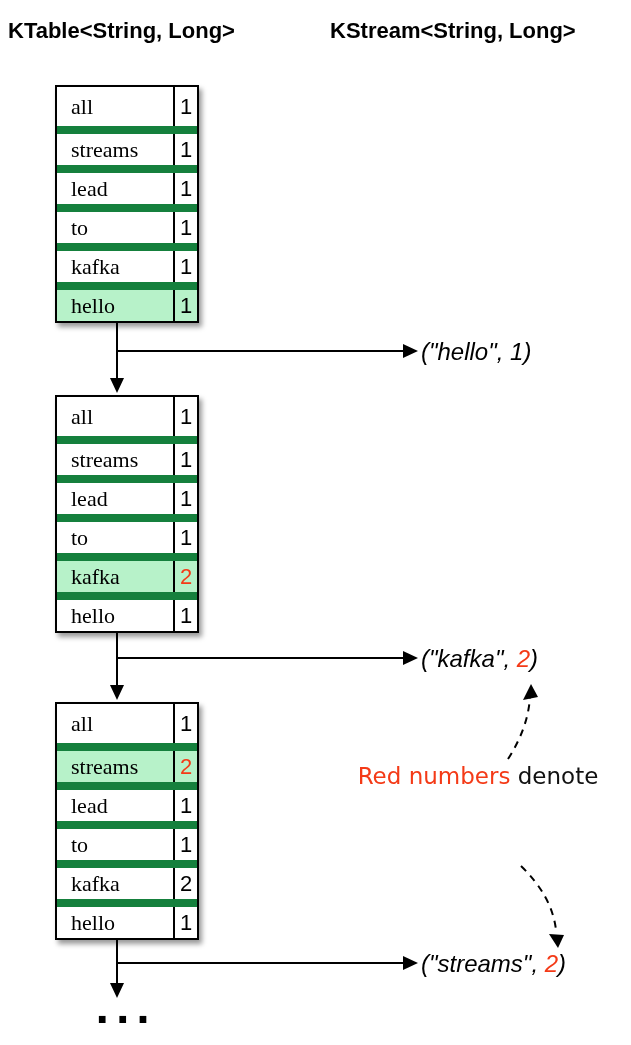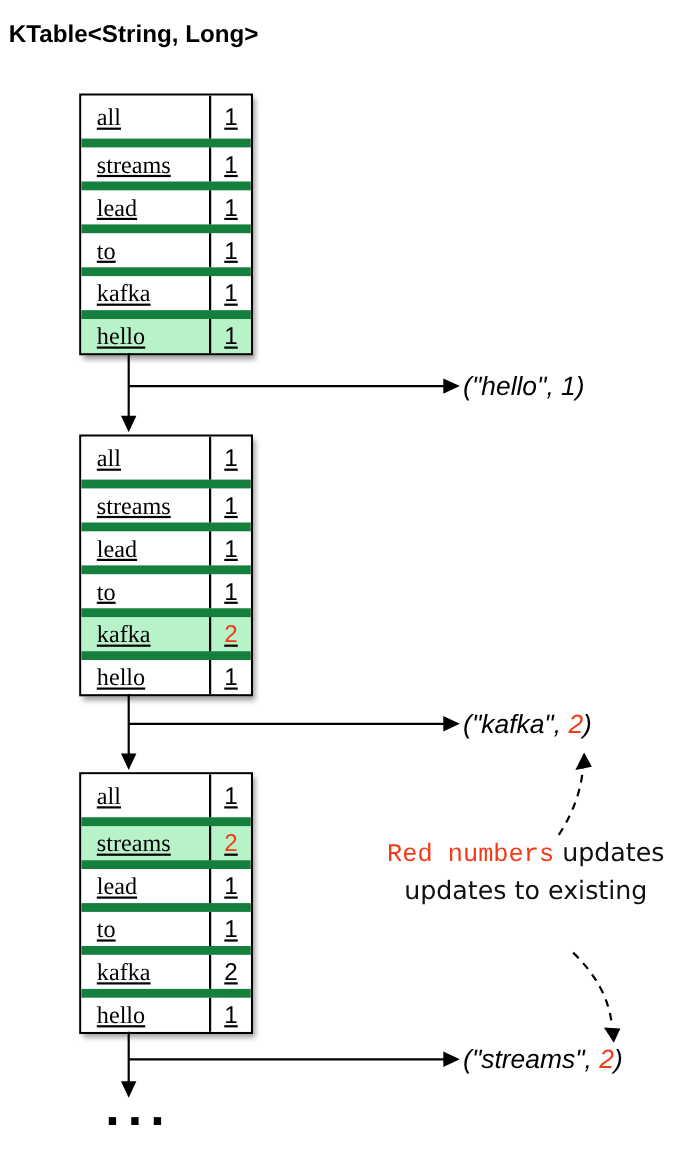--- a/index.html
+++ b/index.html
@@ -20,26 +20,25 @@
     color: #000000;
     letter-spacing: 0px;
     white-space: nowrap;
   }
   #title-ktable  { left: 8px; }
   #title-kstream { left: 330px; }
 
   
   .ktable {
     position: absolute;
-    left: 72px;
-    width: 158px;
+    left: 55px;
+    width: 144px;
     border: 2px solid #000000;
     background: #ffffff;
     box-shadow: 3px 4px 5px rgba(0,0,0,0.40);
-    text-decoration: underline;
   }
   #ktable-1 { top: 85px; }
   #ktable-2 { top: 395px; }
   #ktable-3 { top: 702px; }
   .trow {
     display: flex;
     height: 39px;
     border-top: 8px solid #15803d;
     background: #ffffff;
   }
@@ -85,21 +84,21 @@
     position: absolute;
     left: 330px;
     top: 760px;
     width: 296px;
     text-align: center;
     font-family: "DejaVu Sans", sans-serif;
     font-size: 23px;
     line-height: 33px;
     color: #111111;
   }
-  #annotation .red-part { color: var(--red, #f43a17); font-family: Liberation Mono, monospace; }
+  #annotation .red-part { color: var(--red, #f43a17); }
 
   
   #ellipsis {
     position: absolute;
     left: 95px;
     top: 988px;
     font-size: 38px;
     font-weight: 900;
     letter-spacing: 6px;
     color: #000000;
@@ -116,20 +115,21 @@
   .arrow-line { stroke: #000000; stroke-width: 2; fill: none; }
   .arrow-dashed { stroke: #000000; stroke-width: 2; fill: none; stroke-dasharray: 7 6; }
   .arrow-head { fill: #000000; stroke: none; }
 </style>
 </head>
 <body>
 
 <div id="canvas">
 
   <div id="title-ktable" class="col-title">KTable&lt;String, Long&gt;</div>
+  <div id="title-kstream" class="col-title">KStream&lt;String, Long&gt;</div>
 
   <div id="ktable-1" class="ktable">
       <div class="trow">
         <span class="kcell">all</span>
         <span class="vcell">1</span>
       </div>
       <div class="trow">
         <span class="kcell">streams</span>
         <span class="vcell">1</span>
       </div>
@@ -203,22 +203,22 @@
       </div>
     </div>
 
   <div id="tuple-hello" class="tuple"><span>("hello", </span><span class="tval">1</span><span>)</span></div>
 
   <div id="tuple-kafka" class="tuple"><span>("kafka", </span><span class="tval red">2</span><span>)</span></div>
 
   <div id="tuple-streams" class="tuple"><span>("streams", </span><span class="tval red">2</span><span>)</span></div>
 
   <div id="annotation">
-    <span class="red-part">Red numbers</span><span> updates</span><br>
-    <span>updates to existing</span><br>
+    <span class="red-part">Red numbers</span><span> denote</span><br>
+    <br>
   </div>
 
   <div id="ellipsis">...</div>
 
   <svg id="arrows" viewBox="0 0 631 1045" xmlns="http://www.w3.org/2000/svg">
 
     <line class="arrow-line" x1="117" y1="321" x2="117" y2="381"></line>
     <polygon class="arrow-head" points="117,393 110,378 124,378"></polygon>
     <line class="arrow-line" x1="117" y1="351" x2="405" y2="351"></line>
     <polygon class="arrow-head" points="418,351 403,344 403,358"></polygon>

